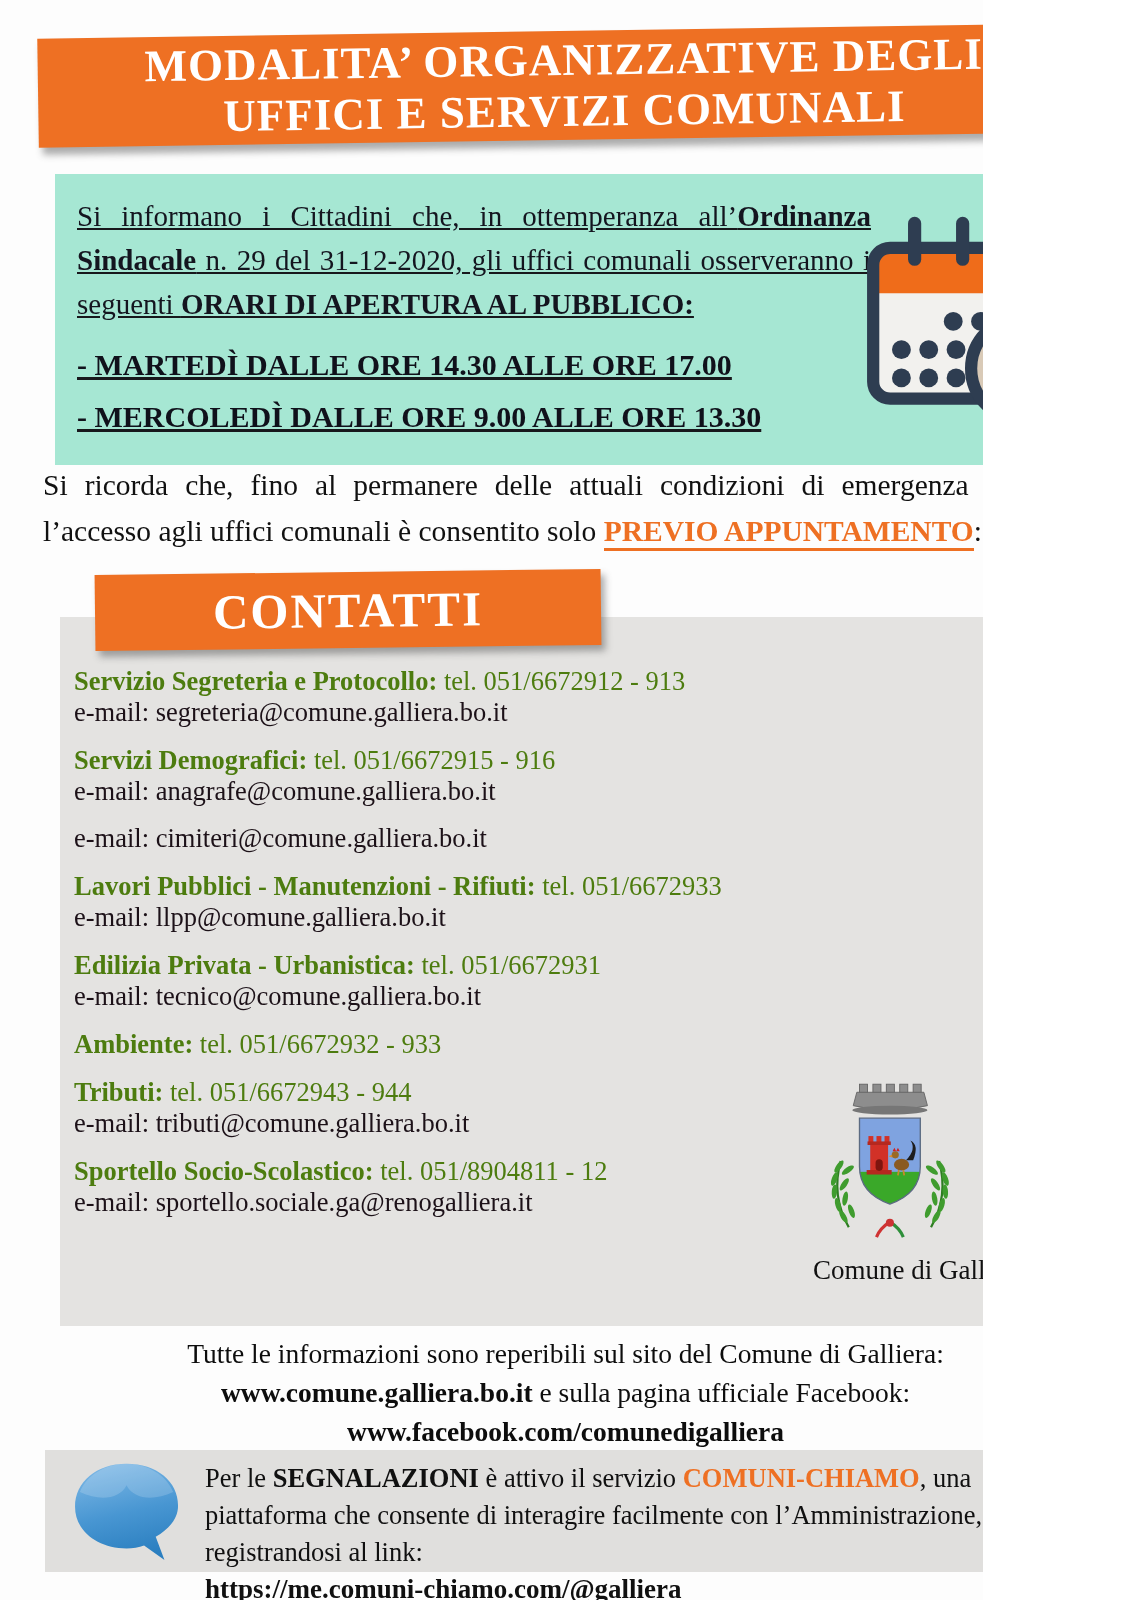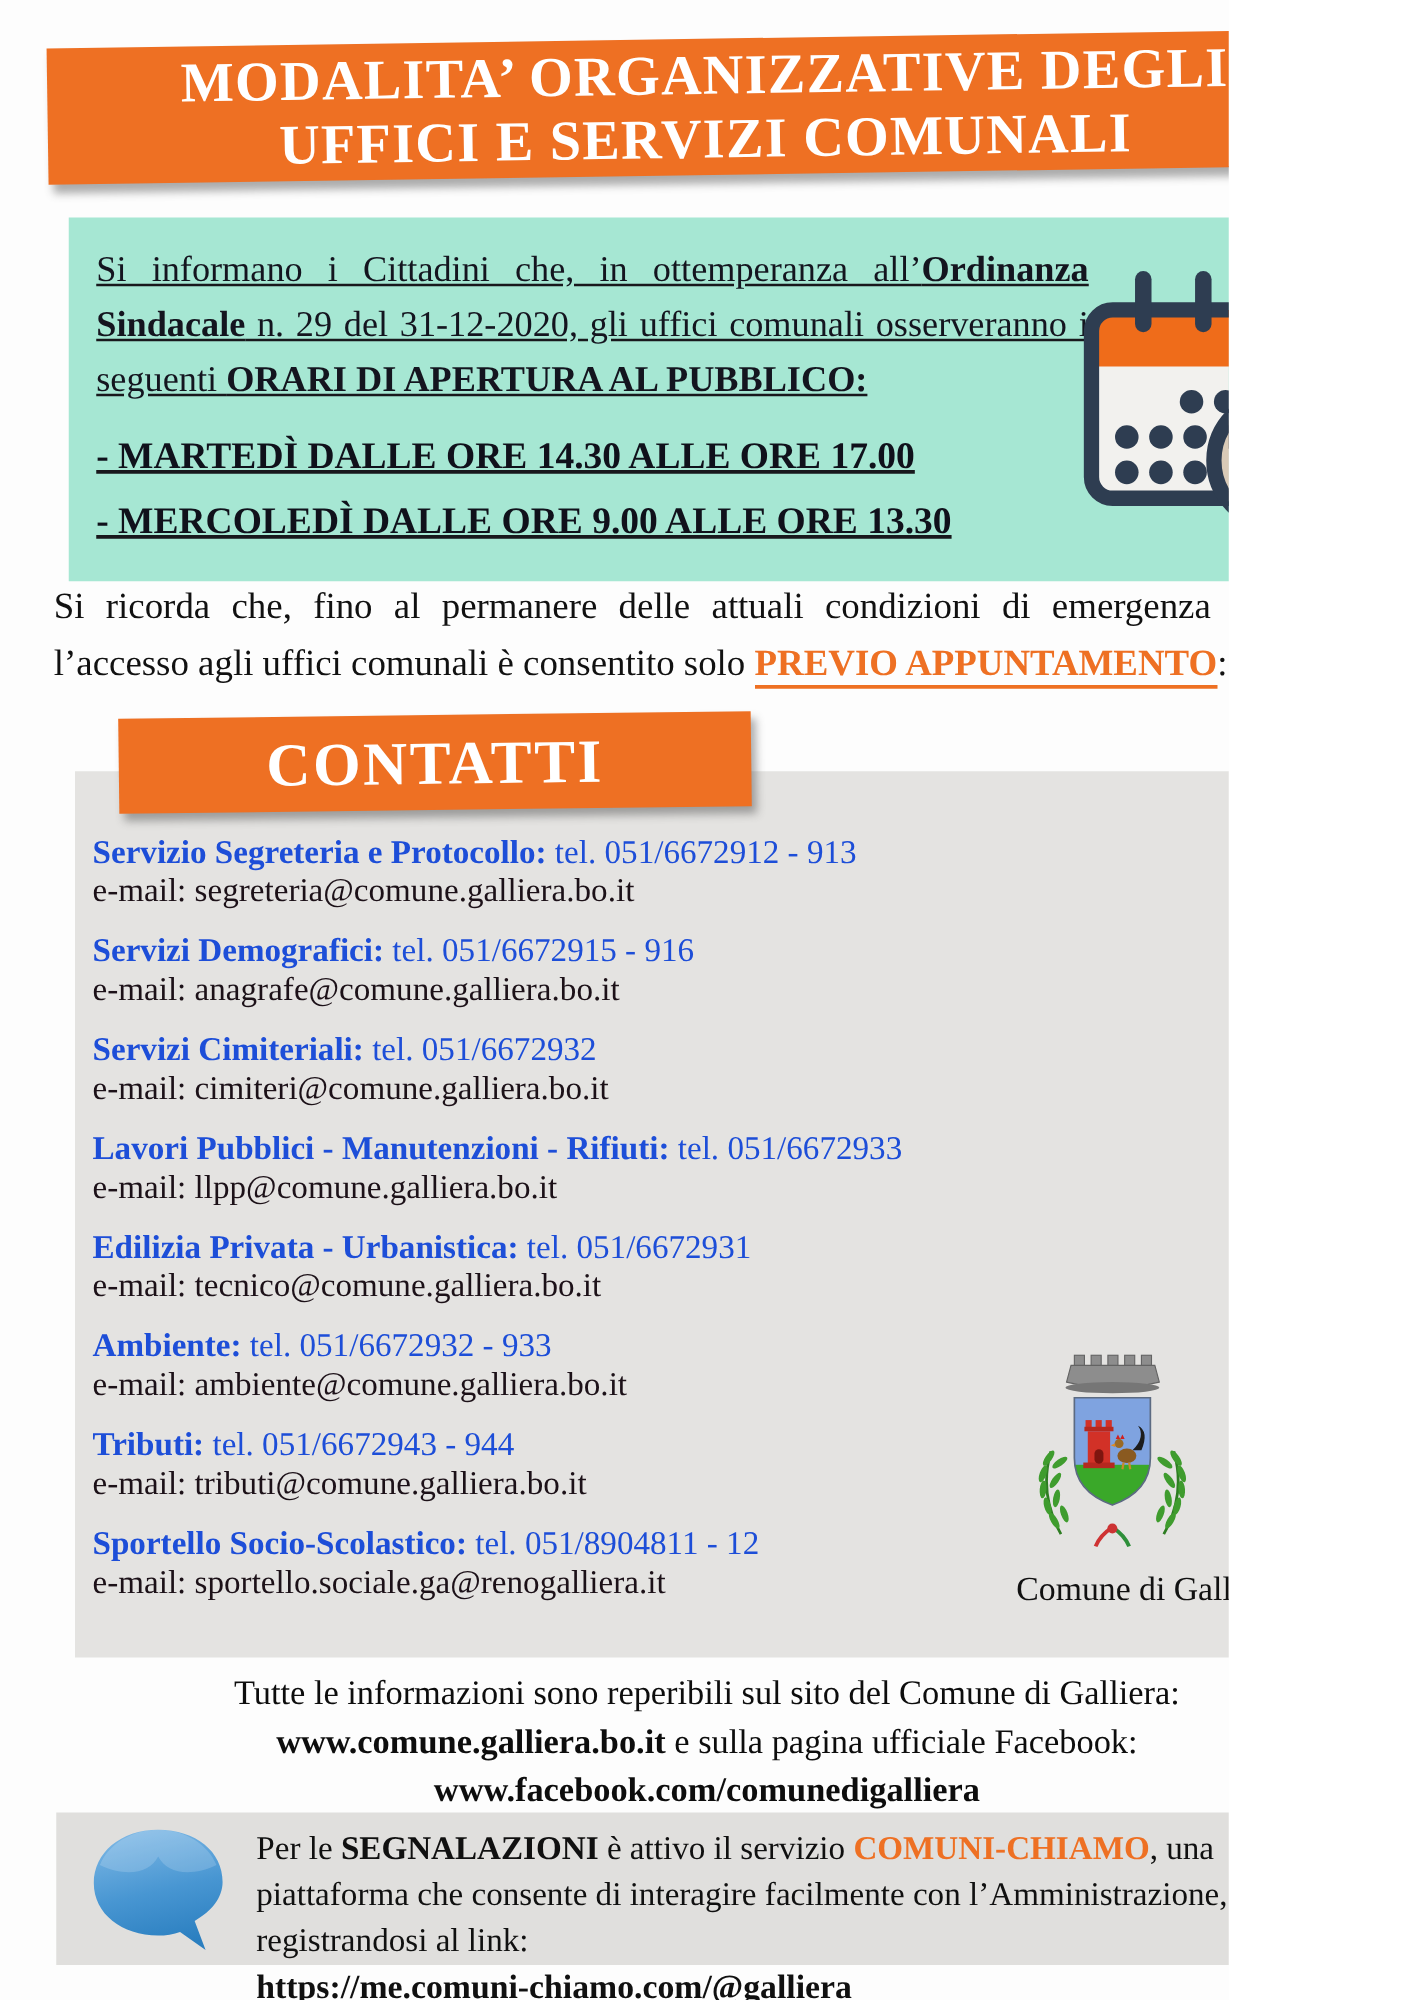--- a/index.html
+++ b/index.html
@@ -54,21 +54,21 @@
     z-index:3;
   }
   
   .gray-box{
     position:absolute;left:60px;top:617px;width:1035px;height:709px;
     background:var(--c-gray,#e4e3e1);
     z-index:1;
   }
   .contacts-list{position:absolute;left:14px;top:48px;width:760px;}
   .contact-entry{margin-bottom:16px;}
-  .contact-line1{font-size:26.5px;line-height:32px;color:#1d4ed8;}
+  .contact-line1{font-size:26.5px;line-height:32px;color:#4d7c0f;}
   .contact-label{font-weight:bold;}
   .contact-email{font-size:26.5px;line-height:31px;color:#1c1118;}
   .crest-wrap{position:absolute;right:68px;top:460px;width:214px;text-align:left;}
   .crest-caption{margin-top:4px;font-size:27px;color:#111;}
   
   .footer-info{
     position:absolute;left:0;top:1334px;width:1131px;
     text-align:center;font-size:27.5px;line-height:39px;color:#0d0d0d;
   }
   .footer-info .bold{font-weight:bold;}
@@ -141,34 +141,32 @@
     <div class="contacts-list">
         <div class="contact-entry">
           <div class="contact-line1"><span class="contact-label">Servizio Segreteria e Protocollo:</span><span> tel. 051/6672912 - 913</span></div>
           <div class="contact-email">e-mail: segreteria@comune.galliera.bo.it</div>
         </div>
         <div class="contact-entry">
           <div class="contact-line1"><span class="contact-label">Servizi Demografici:</span><span> tel. 051/6672915 - 916</span></div>
           <div class="contact-email">e-mail: anagrafe@comune.galliera.bo.it</div>
         </div>
         <div class="contact-entry">
-          <div class="contact-line1"><span class="contact-label">Servizi Cimiteriali:</span><span> tel. 051/6672932</span></div>
           <div class="contact-email">e-mail: cimiteri@comune.galliera.bo.it</div>
         </div>
         <div class="contact-entry">
           <div class="contact-line1"><span class="contact-label">Lavori Pubblici - Manutenzioni - Rifiuti:</span><span> tel. 051/6672933</span></div>
           <div class="contact-email">e-mail: llpp@comune.galliera.bo.it</div>
         </div>
         <div class="contact-entry">
           <div class="contact-line1"><span class="contact-label">Edilizia Privata - Urbanistica:</span><span> tel. 051/6672931</span></div>
           <div class="contact-email">e-mail: tecnico@comune.galliera.bo.it</div>
         </div>
         <div class="contact-entry">
           <div class="contact-line1"><span class="contact-label">Ambiente:</span><span> tel. 051/6672932 - 933</span></div>
-          <div class="contact-email">e-mail: ambiente@comune.galliera.bo.it</div>
         </div>
         <div class="contact-entry">
           <div class="contact-line1"><span class="contact-label">Tributi:</span><span> tel. 051/6672943 - 944</span></div>
           <div class="contact-email">e-mail: tributi@comune.galliera.bo.it</div>
         </div>
         <div class="contact-entry">
           <div class="contact-line1"><span class="contact-label">Sportello Socio-Scolastico:</span><span> tel. 051/8904811 - 12</span></div>
           <div class="contact-email">e-mail: sportello.sociale.ga@renogalliera.it</div>
         </div>
       </div>

